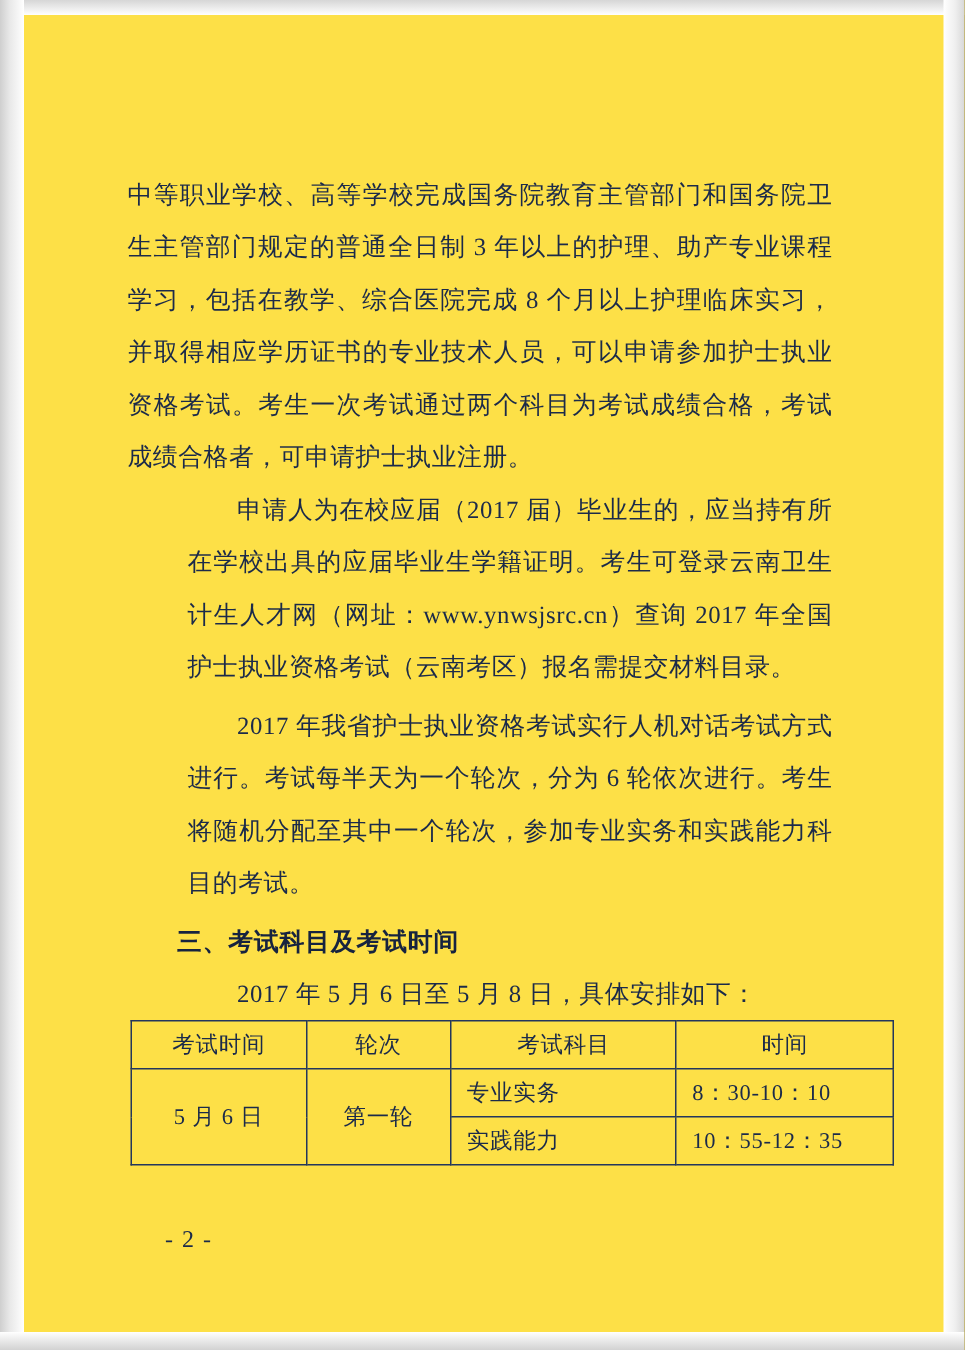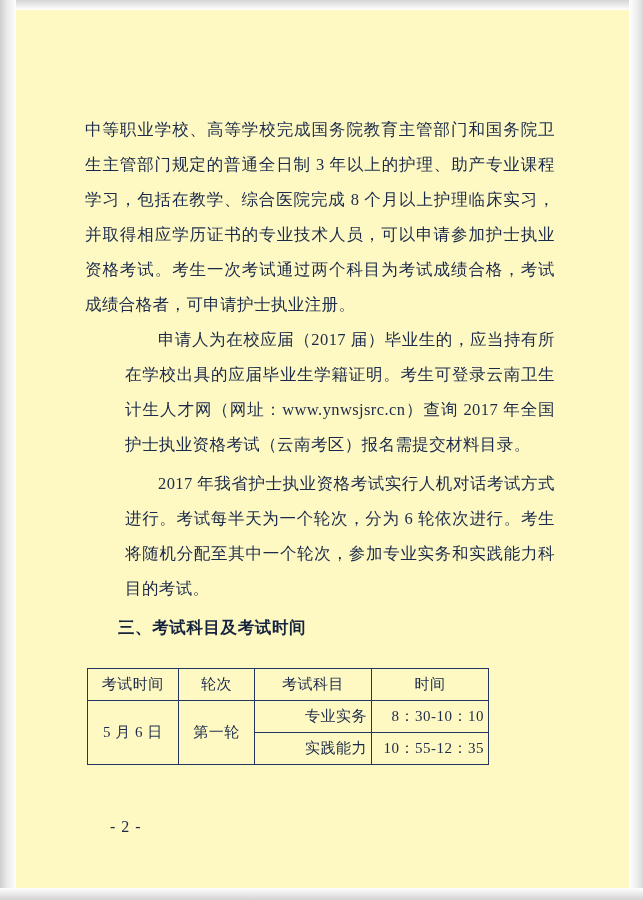--- a/index.html
+++ b/index.html
@@ -7,21 +7,21 @@
     padding: 0;
     background: #8f8f8f;
   }
   body {
     font-family: "Liberation Serif", "DejaVu Serif", serif;
   }
   .page {
     position: relative;
     width: 643px;
     height: 900px;
-    background: #fef9c3;
+    background: #fde047;
     overflow: hidden;
     box-sizing: border-box;
   }
   
   .scan-edge-left {
     position: absolute;
     left: 0; top: 0; bottom: 0;
     width: 16px;
     background: linear-gradient(to right, #cfcfcf 0%, #e8e8e8 40%, #ffffff 100%);
     pointer-events: none;
@@ -71,35 +71,35 @@
     font-size: 16.5px;
     line-height: 35px;
     color: #16233f;
     font-weight: bold;
     text-indent: 2em;
     letter-spacing: 0.6px;
   }
   .gap-sm { height: 4px; }
   table.sched {
     border-collapse: collapse;
-    width: 402px;
-    margin-top: 23px;
+    width: 509px;
+    margin-top: 0;
     margin-left: 2px;
     color: #1b2a4a;
     font-size: 15px;
   }
   table.sched td {
     border: 1px solid #23365d;
     height: 31px;
     text-align: center;
     padding: 0 4px;
     letter-spacing: 0.5px;
   }
   table.sched td.left {
-    text-align: right;
+    text-align: left;
     padding-left: 10px;
   }
   .col1 { width: 108px; }
   .col2 { width: 88px; }
   .col3 { width: 136px; }
   .col4 { width: 130px; }
   .page-number {
     position: absolute;
     left: 110px;
     top: 818px;
@@ -126,20 +126,21 @@
 
     <div class="gap-sm"></div>
 
 
     <p class="para indent">2017 年我省护士执业资格考试实行人机对话考试方式进行。考试每半天为一个轮次，分为 6 轮依次进行。考生将随机分配至其中一个轮次，参加专业实务和实践能力科目的考试。</p>
 
     <div class="gap-sm"></div>
 
     <p class="heading">三、考试科目及考试时间</p>
 
+    <p class="para indent">2017 年 5 月 6 日至 5 月 8 日，具体安排如下：</p>
 
     <table class="sched">
       <tbody>
         <tr>
           <td class="col1">考试时间</td>
           <td class="col2">轮次</td>
           <td class="col3">考试科目</td>
           <td class="col4">时间</td>
         </tr>
         <tr>

